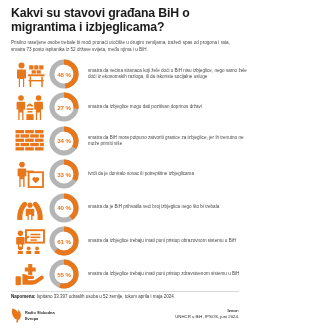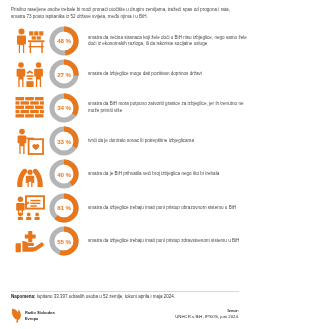--- a/index.html
+++ b/index.html
@@ -68,20 +68,21 @@
   .logo-text{font-size:3.9px;line-height:5.2px;font-weight:bold;color:#2a2a2a;}
   .source{text-align:right;font-size:4.3px;line-height:6px;color:#2a2a2a;}
   .source .lbl{font-weight:bold;display:block;}
 </style>
 </head>
 <body>
 
 <div class="page">
 
   <div class="header">
+    <h1 class="title">Kakvi su stavovi građana BiH o migrantima i izbjeglicama?</h1>
     <p class="subtitle">Prisilno raseljene osobe trebale bi moći pronaći utočište u drugim zemljama, tražeći spas od progona i rata, smatra 73 posto ispitanika iz 52 države svijeta, među njima i u BiH.</p>
   </div>
 
   <div class="rows">
 
     <div class="row">
       <div class="ico">
         <svg width="30" height="27" viewBox="0 0 30 27">
           <g fill="#e8761a">
             <circle cx="6.5" cy="4.5" r="3"></circle>

